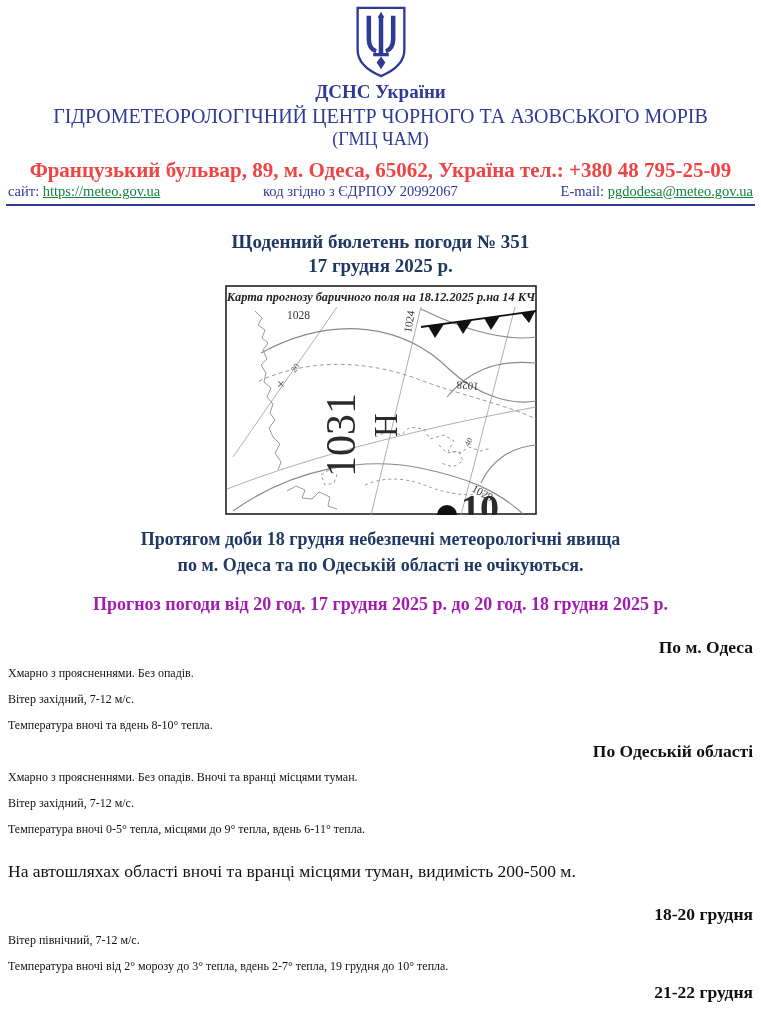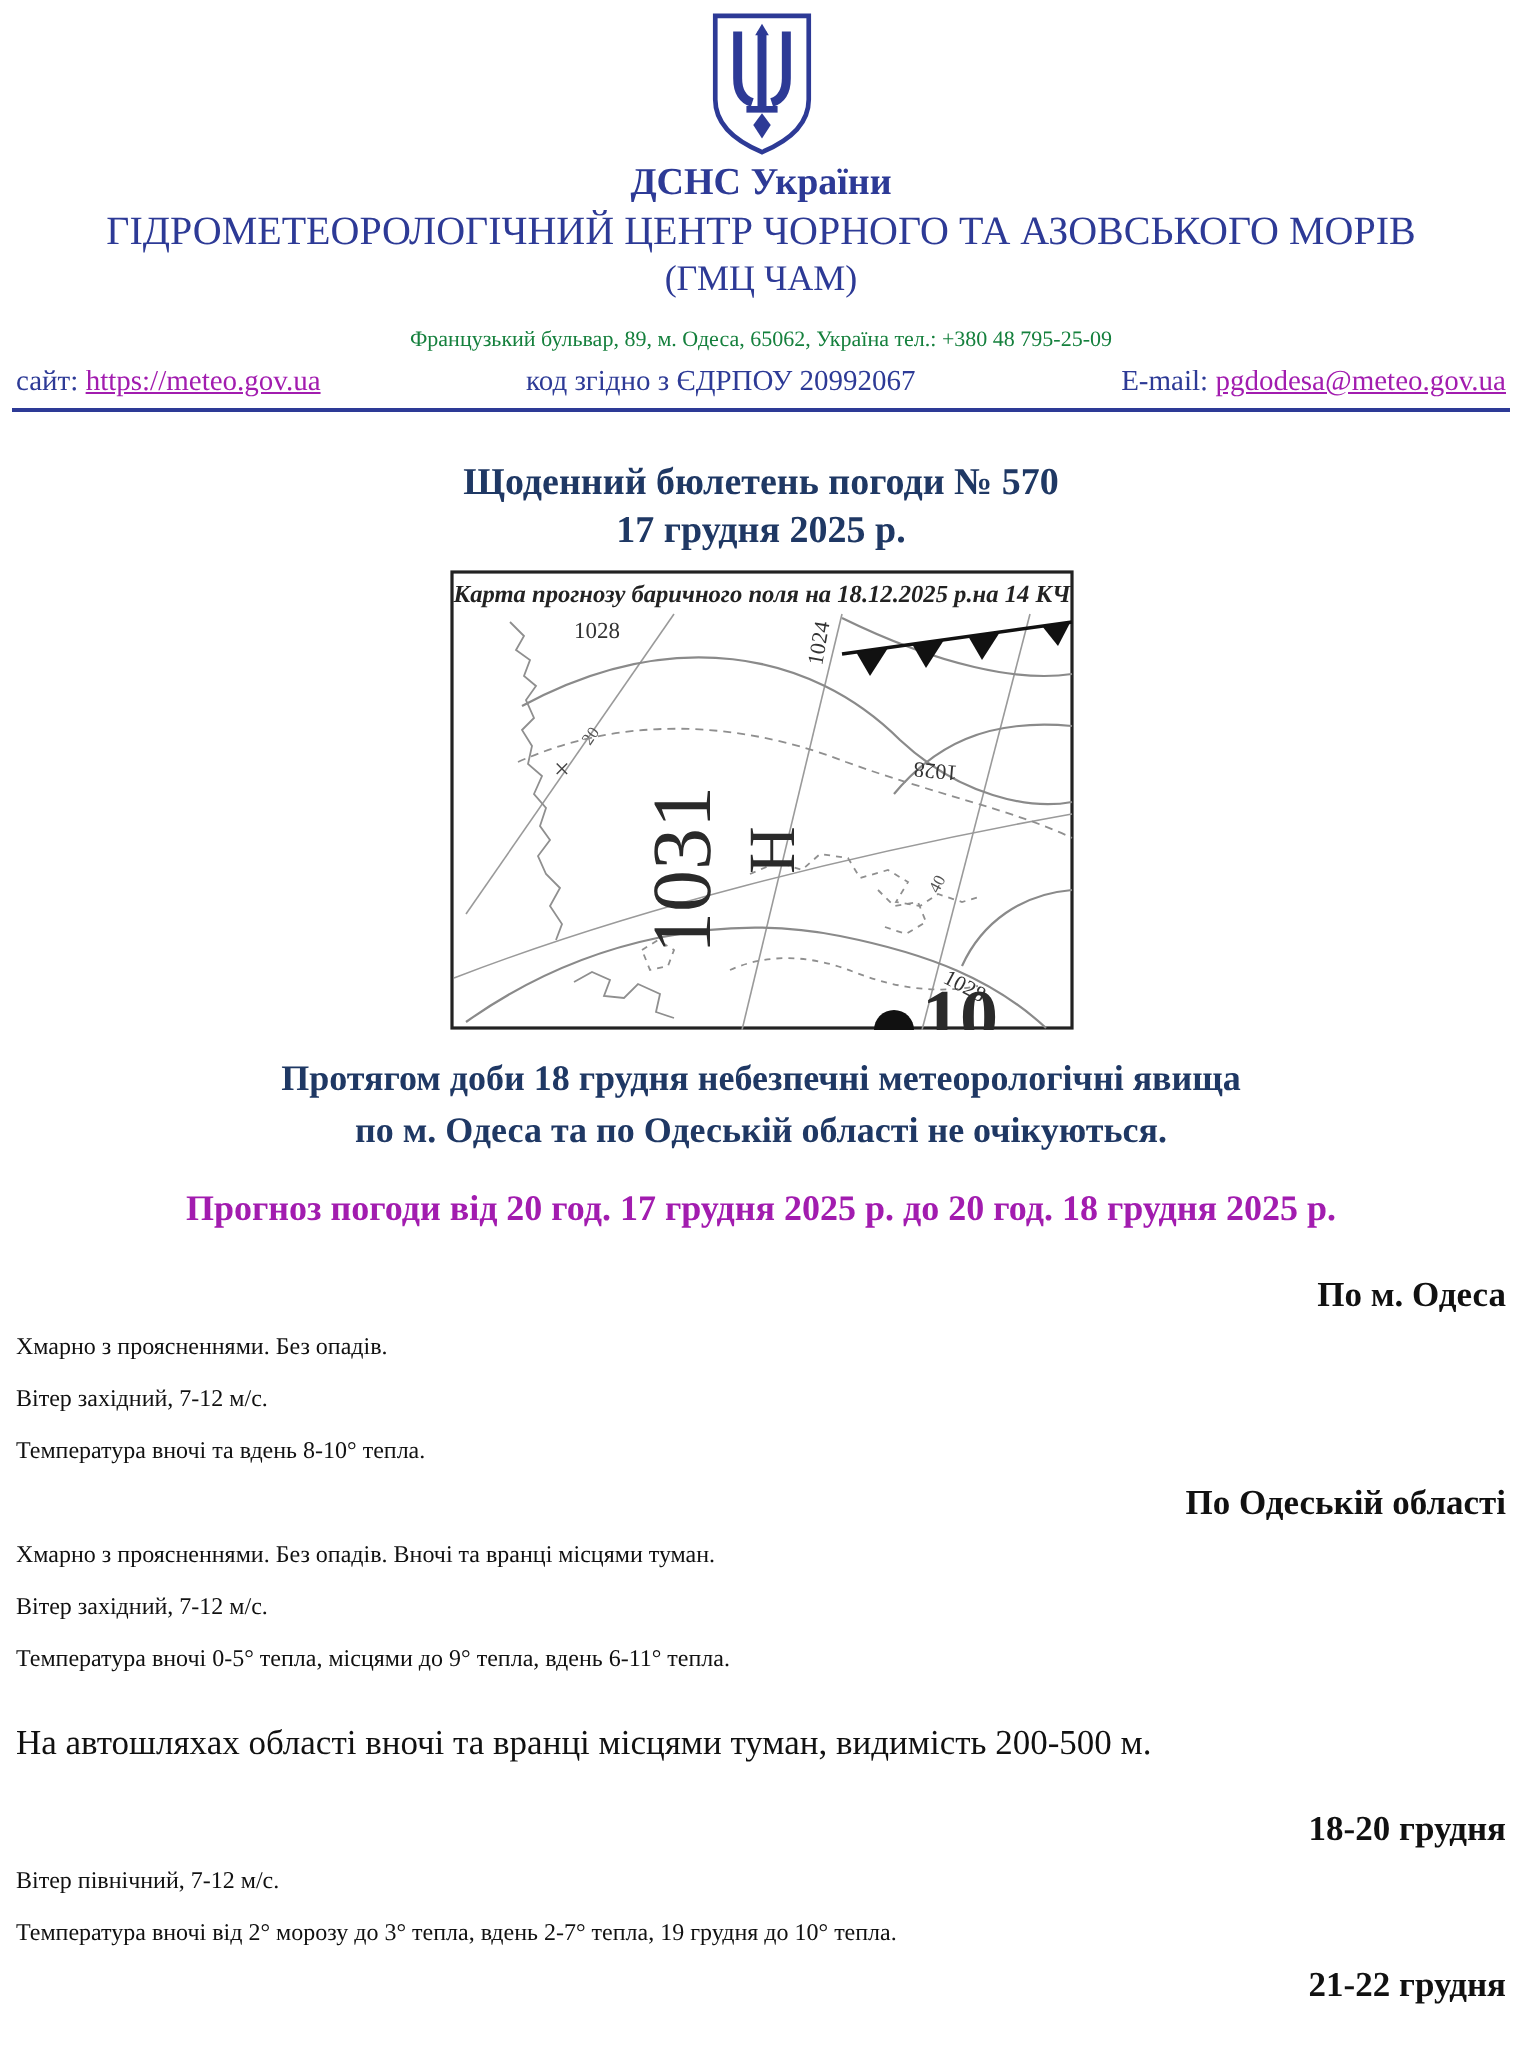--- a/index.html
+++ b/index.html
@@ -10,27 +10,27 @@
     overflow:hidden;
     font-family:"Liberation Serif","DejaVu Serif",serif;
     color:#111;
   }
   
   .header{text-align:center;padding-top:5px;}
   .emblem-wrap{display:flex;justify-content:center;}
   .org-short{font-size:19px;font-weight:bold;color:#2d3a96;line-height:22px;margin-top:2px;}
   .org-full{font-size:20px;color:#2d3a96;line-height:24px;margin-top:1px;}
   .org-abbr{font-size:18px;color:#2d3a96;line-height:21px;margin-top:1px;}
-  .addr{font-size:11px;font-weight:normal;color:#15803d;line-height:19px;margin-top:11px;}
+  .addr{font-size:21px;font-weight:bold;color:#ef4444;line-height:19px;margin-top:11px;}
   .contact-row{
     display:flex;justify-content:space-between;align-items:baseline;
     font-size:14.5px;color:#2d3a96;padding:2px 8px 0 8px;line-height:18px;
   }
   .contact-left,.contact-center,.contact-right{white-space:nowrap;}
-  .u{text-decoration:underline;color:#a21caf;}
+  .u{text-decoration:underline;color:#15803d;}
   .rule{border:none;border-top:2.2px solid #2d3a96;margin:4px 6px 0 6px;}
   
   .title-block{margin-top:24px;text-align:center;color:#1f3864;font-weight:bold;font-size:19px;line-height:24px;}
   
   .map-wrap{display:flex;justify-content:center;margin-top:7px;}
   
   .warning{margin-top:11px;text-align:center;color:#1f3864;font-weight:bold;font-size:18px;line-height:26px;}
   .forecast-heading{margin:14px 0 0 0;text-align:center;color:#a21caf;font-weight:bold;font-size:18px;line-height:24px;}
   
   .fsec{margin:0 8px;}
@@ -65,21 +65,21 @@
     <div class="addr">Французький бульвар, 89, м. Одеса, 65062, Україна тел.: +380 48 795-25-09</div>
     <div class="contact-row">
       <span class="contact-left"><span>сайт:</span> <a class="u" href="#">https://meteo.gov.ua</a></span>
       <span class="contact-center">код згідно з ЄДРПОУ 20992067</span>
       <span class="contact-right"><span>E-mail:</span> <a class="u" href="#">pgdodesa@meteo.gov.ua</a></span>
     </div>
     <hr class="rule">
   </div>
 
   <div class="title-block">
-    <div>Щоденний бюлетень погоди № 570</div>
+    <div>Щоденний бюлетень погоди № 351</div>
     <div>17 грудня 2025 р.</div>
   </div>
 
   <div class="map-wrap">
     <svg width="312" height="230" viewBox="0 0 312 230" style="font-family:'Liberation Serif','DejaVu Serif',serif;">
       <rect x="1" y="1" width="310" height="228" fill="#ffffff" stroke="#222" stroke-width="1.6"></rect>
       <text x="156" y="16" text-anchor="middle" font-size="12.3" font-style="italic" font-weight="bold" fill="#222">Карта прогнозу баричного поля на 18.12.2025 р.на 14 КЧ</text>
 
       <g stroke="#9a9a9a" stroke-width="0.8" fill="none">
         <path d="M112 22 L8 172"></path>

